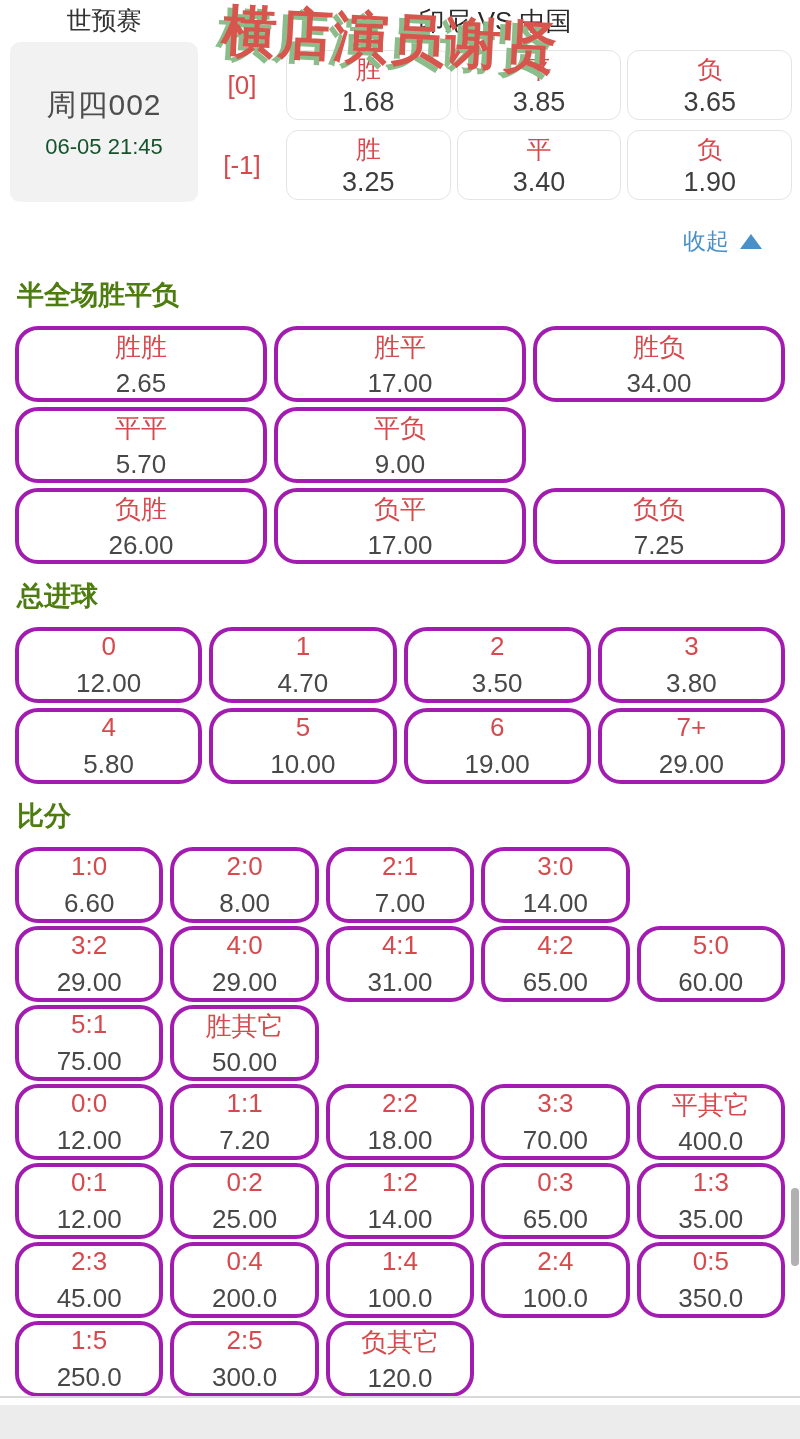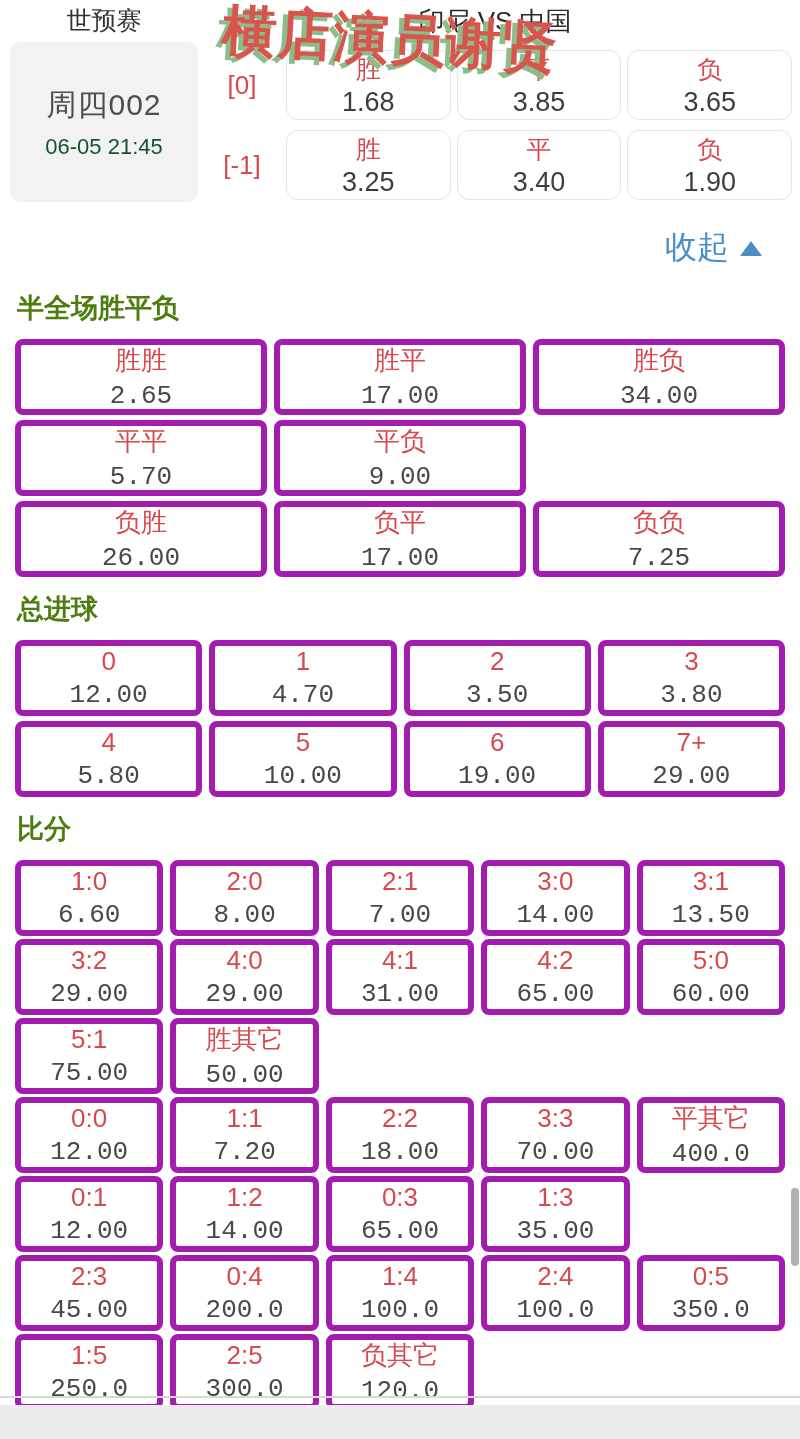--- a/index.html
+++ b/index.html
@@ -32,32 +32,32 @@
   .handicap { width:88px; flex:none; text-align:center; font-size:26px; color:#d6494d; }
   .odds-grid { flex:1; display:grid; grid-template-columns:repeat(3,1fr); gap:6px; height:100%; }
   .odds-box {
     border:1px solid #e4e4e4; border-radius:12px; background:#fff;
     display:flex; flex-direction:column; align-items:center; justify-content:center; gap:1px;
   }
   .olabel { font-size:25px; color:#d6494d; }
   .ovalue { font-size:27px; color:#3d3d3d; }
   
   .collapse-row { display:flex; justify-content:flex-end; align-items:center; padding:16px 38px 6px 0; }
-  .collapse-btn { display:flex; align-items:center; gap:11px; color:#4a90c8; font-size:32px; cursor:pointer; }
+  .collapse-btn { display:flex; align-items:center; gap:11px; color:#4a90c8; font-size:23px; cursor:pointer; }
   .tri { width:0; height:0; border-left:11px solid transparent; border-right:11px solid transparent; border-bottom:15px solid #4a90c8; }
   
   .section-title { font-size:27px; font-weight:bold; color:#4d7c0f; margin:14px 0 13px 17px; }
   .grid { margin:0 15px; display:flex; flex-direction:column; gap:5px; }
   .grid-row { display:grid; gap:7px; }
   .cell {
-    height:76px; background:#fff; border:6px solid #a21caf; border-radius:8px;
-    display:flex; flex-direction:column; align-items:center; justify-content:center; cursor:pointer;
+    height:76px; background:#fff; border:4px solid #a21caf; border-radius:23px;
+    display:flex; flex-direction:column; align-items:center; justify-content:space-between; cursor:pointer;
   }
   .cell-label { font-size:26px; color:#d6494d; }
-  .cell-value { font-size:26px; color:#484848; margin-top:3px;font-family:Liberation Mono, monospace; }
+  .cell-value { font-size:26px; color:#484848; margin-top:3px; }
   .section-score .grid { gap:3px; }
   .section-score .cell { height:76px; }
   
   .scroll-thumb { position:absolute; right:1px; top:1188px; width:8px; height:78px; background:#b1b1b1; border-radius:4px; }
   .footer-divider { position:absolute; left:0; right:0; bottom:41px; height:2px; background:#d8d8d8; }
   .footer-bar { position:absolute; left:0; right:0; bottom:0; height:34px; background:#ececec; }
 </style>
 </head>
 <body>
 
@@ -220,24 +220,20 @@
             <div class="cell-value">8.00</div>
           </div>
           <div class="cell">
             <div class="cell-label">2:1</div>
             <div class="cell-value">7.00</div>
           </div>
           <div class="cell">
             <div class="cell-label">3:0</div>
             <div class="cell-value">14.00</div>
           </div>
-          <div class="cell">
-            <div class="cell-label">3:1</div>
-            <div class="cell-value">13.50</div>
-          </div>
         </div>
         <div class="grid-row" style="grid-template-columns: repeat(5, 1fr);">
           <div class="cell">
             <div class="cell-label">3:2</div>
             <div class="cell-value">29.00</div>
           </div>
           <div class="cell">
             <div class="cell-label">4:0</div>
             <div class="cell-value">29.00</div>
           </div>
@@ -283,20 +279,24 @@
           </div>
           <div class="cell">
             <div class="cell-label">平其它</div>
             <div class="cell-value">400.0</div>
           </div>
         </div>
         <div class="grid-row" style="grid-template-columns: repeat(5, 1fr);">
           <div class="cell">
             <div class="cell-label">0:1</div>
             <div class="cell-value">12.00</div>
+          </div>
+          <div class="cell">
+            <div class="cell-label">0:2</div>
+            <div class="cell-value">25.00</div>
           </div>
           <div class="cell">
             <div class="cell-label">1:2</div>
             <div class="cell-value">14.00</div>
           </div>
           <div class="cell">
             <div class="cell-label">0:3</div>
             <div class="cell-value">65.00</div>
           </div>
           <div class="cell">

